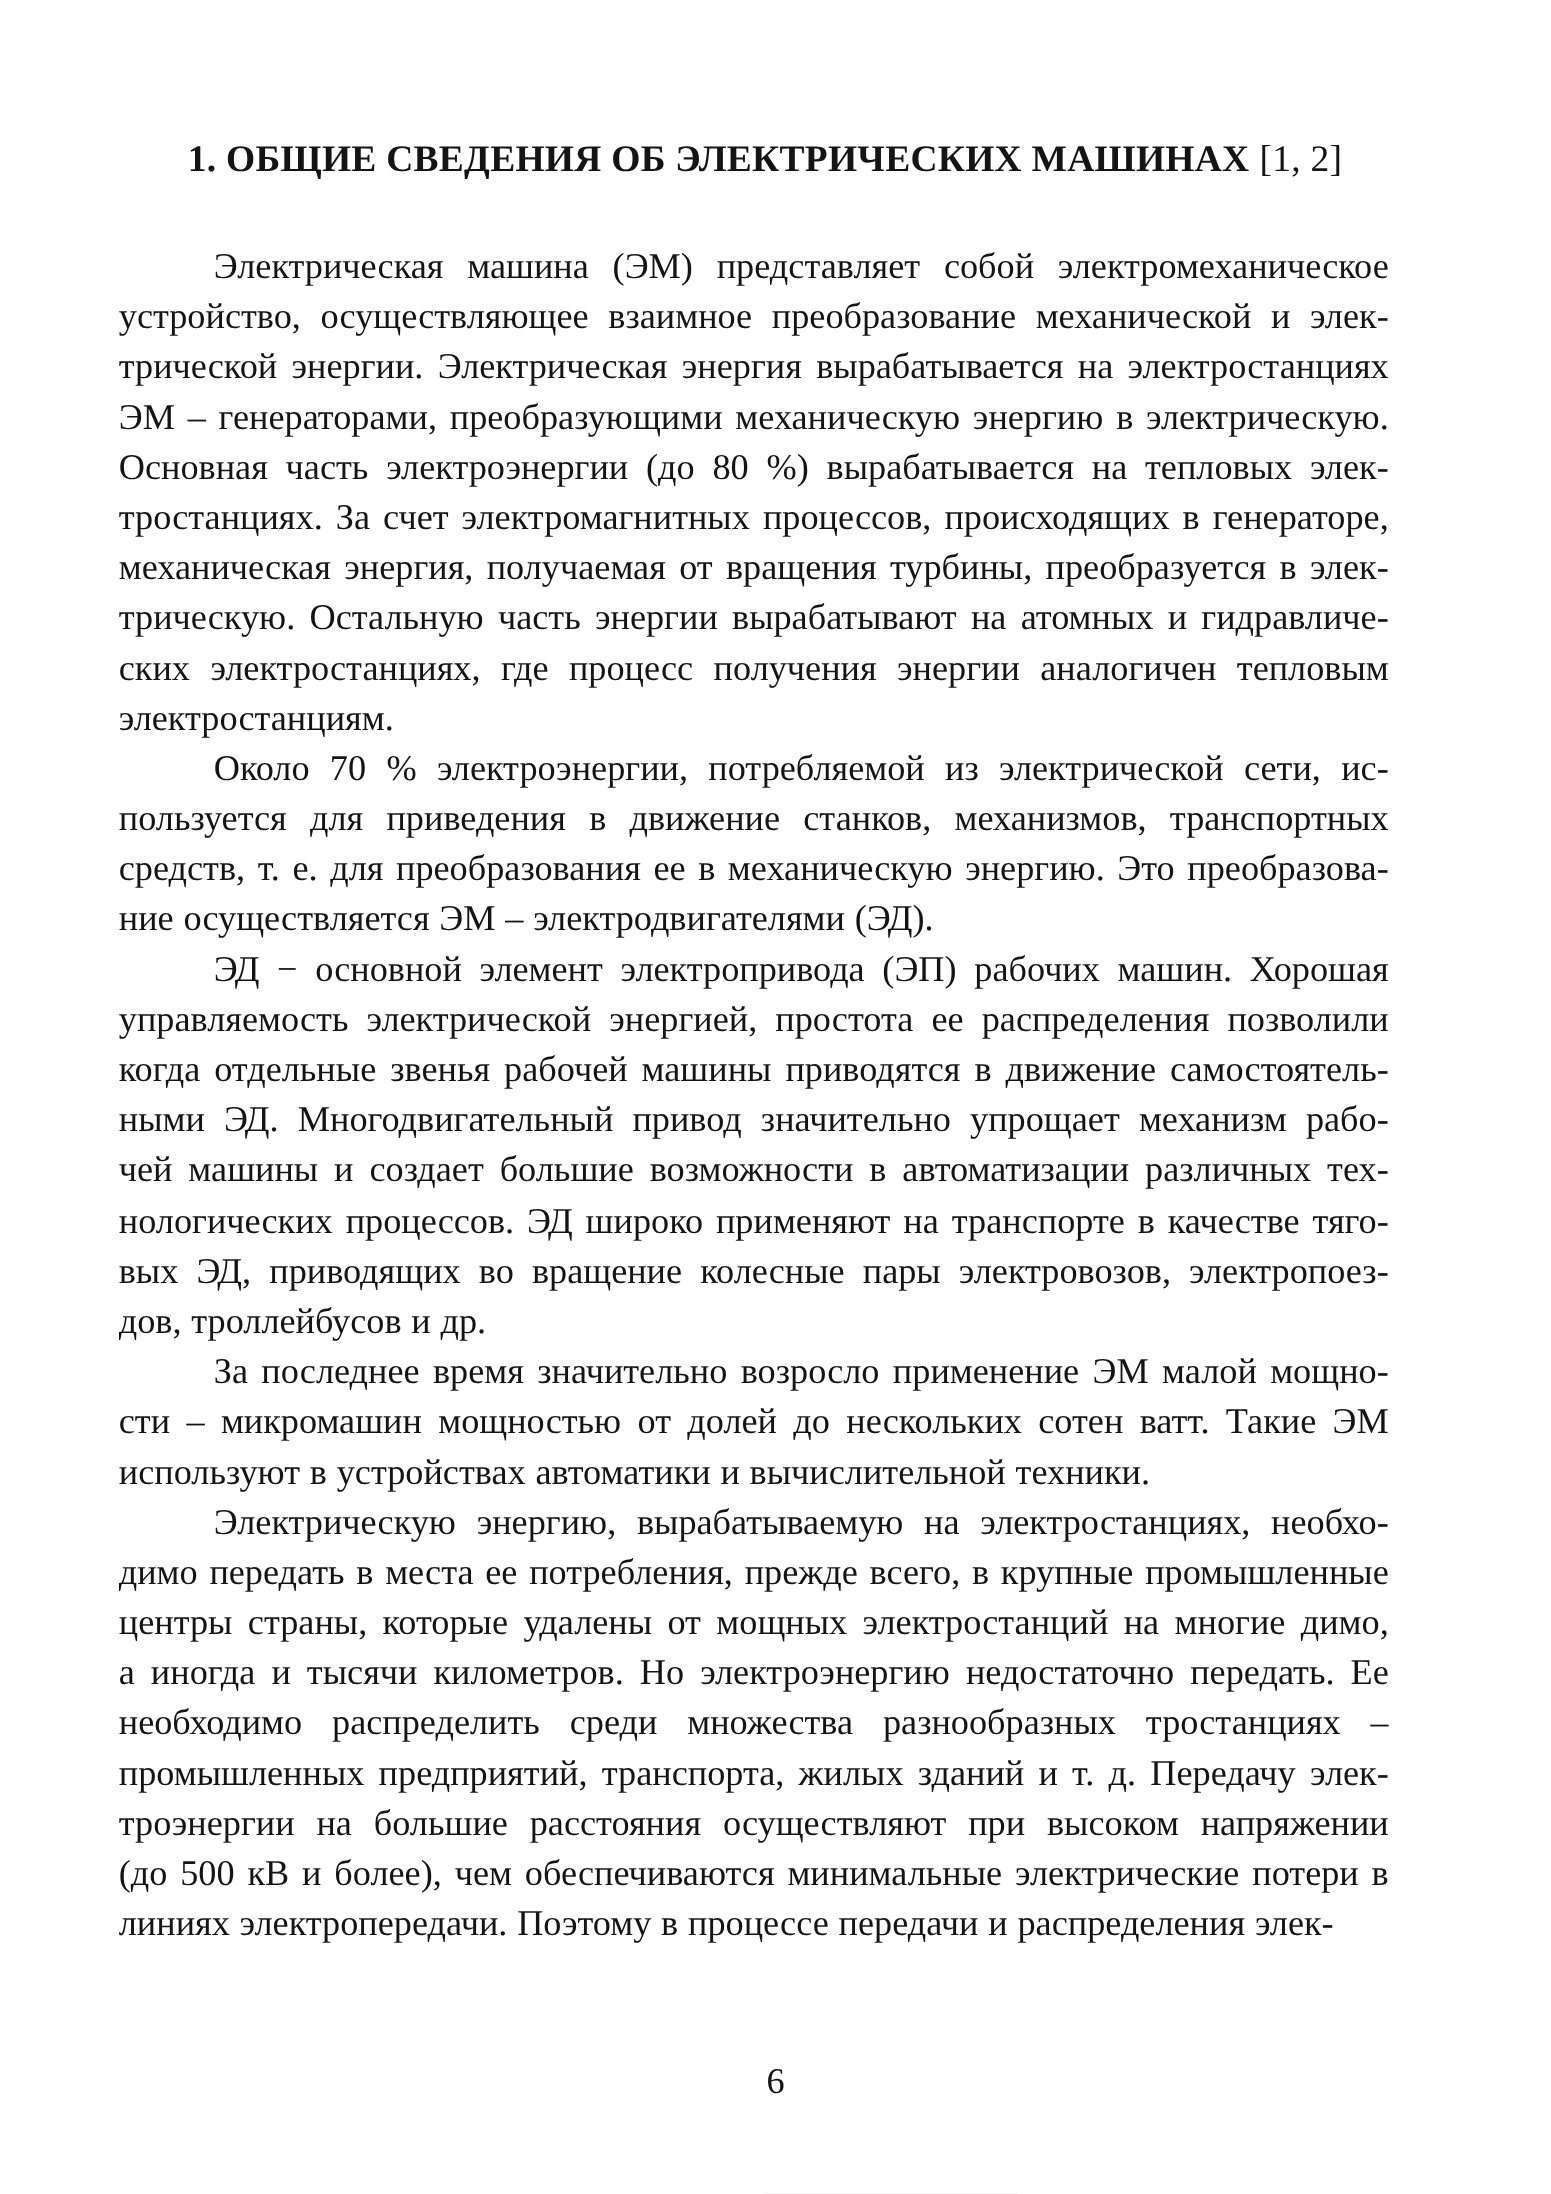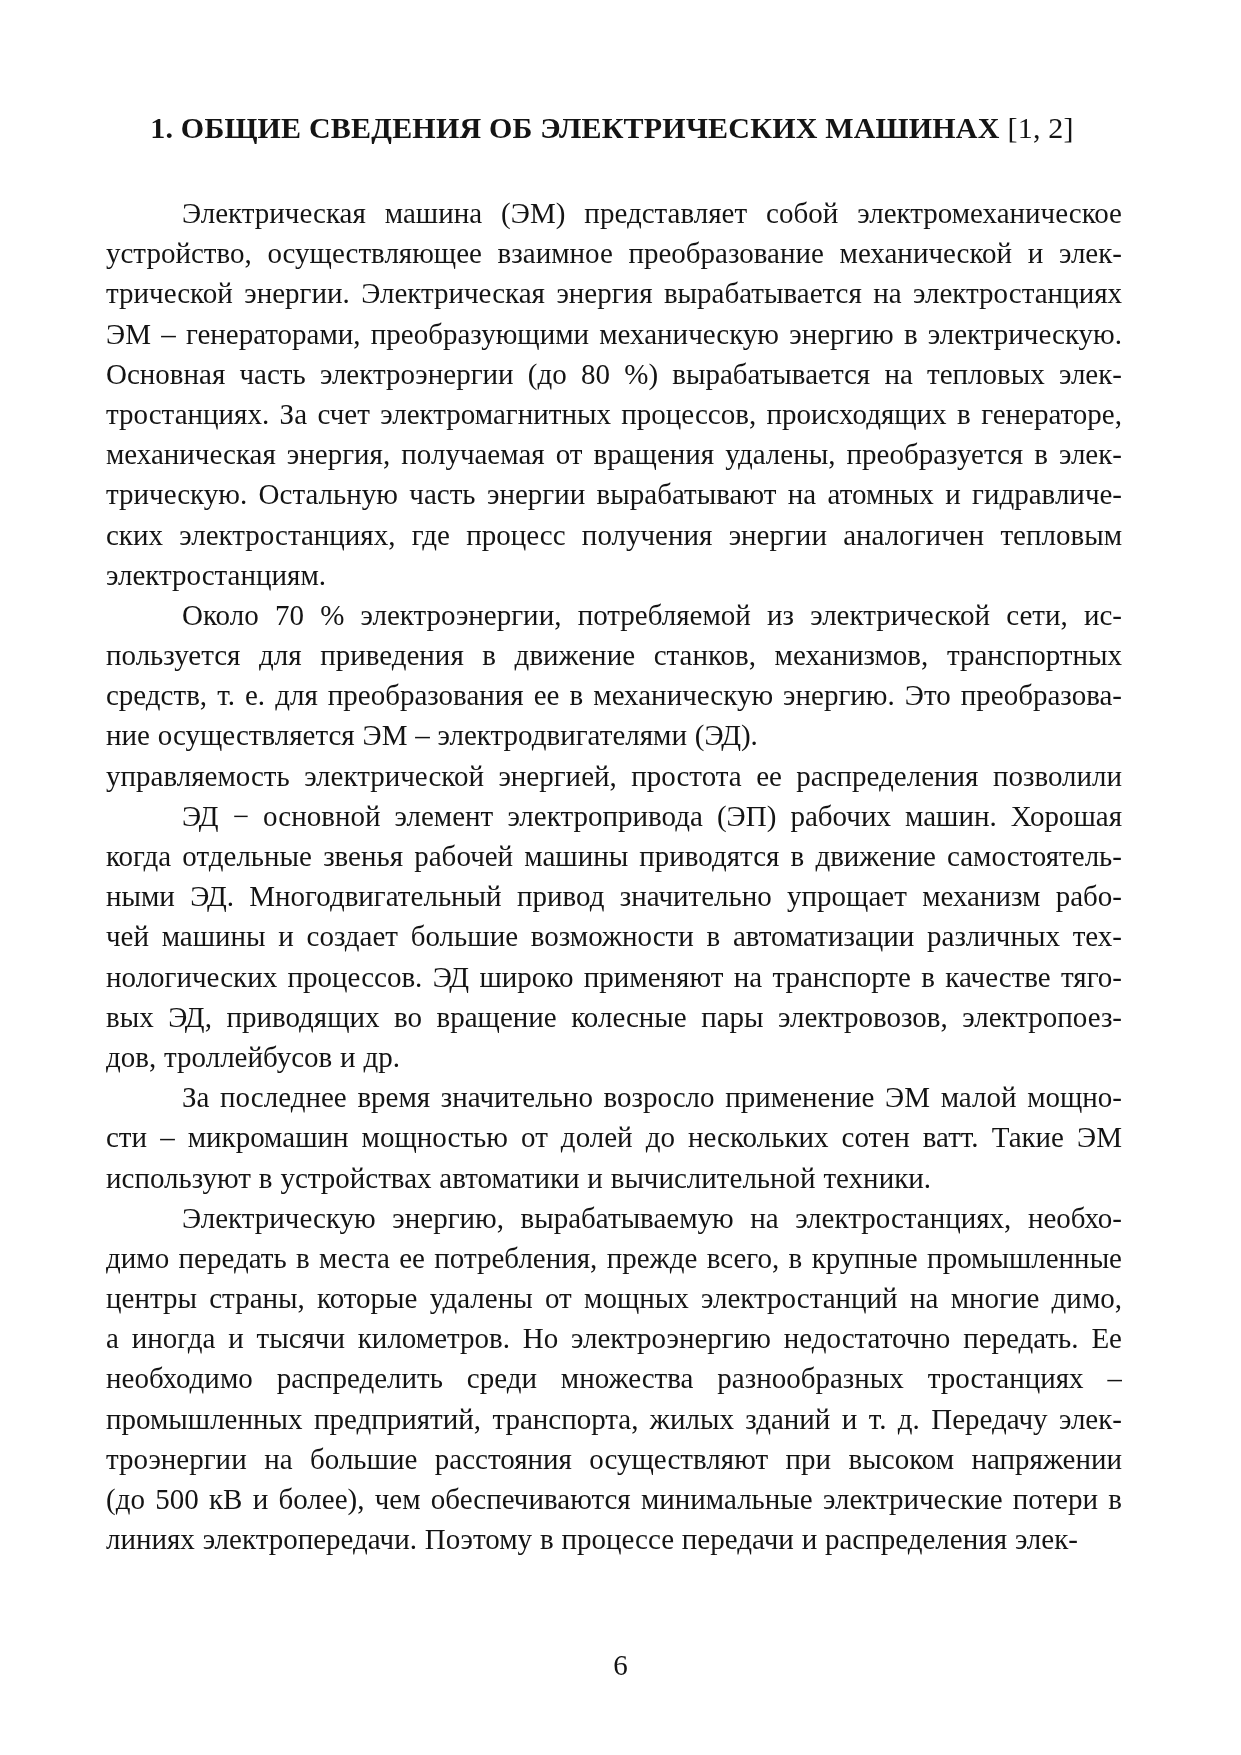--- a/index.html
+++ b/index.html
@@ -30,21 +30,21 @@
     letter-spacing: 0.2px;
     white-space: nowrap;
   }
   .title .title-cite {
     font-weight: normal;
     margin-left: 8px;
   }
   .body-text {
     position: absolute;
     top: 193px;
-    left: 106px;
+    left: 95px;
     width: 1016px;
     font-size: 29px;
   }
   .para {
     margin: 0;
     padding: 0;
   }
   .line {
     height: 40.2px;
     line-height: 40.2px;
@@ -77,34 +77,34 @@
   <h1 class="title"><span class="title-main">1. ОБЩИЕ СВЕДЕНИЯ ОБ ЭЛЕКТРИЧЕСКИХ МАШИНАХ</span><span class="title-cite">[1, 2]</span></h1>
 
   <div class="body-text" id="body-text">
       <div class="para">
         <div class="line first">Электрическая машина (ЭМ) представляет собой электромеханическое</div>
         <div class="line">устройство, осуществляющее взаимное преобразование механической и элек-</div>
         <div class="line">трической энергии. Электрическая энергия вырабатывается на электростанциях</div>
         <div class="line">ЭМ – генераторами, преобразующими механическую энергию в электрическую.</div>
         <div class="line">Основная часть электроэнергии (до 80 %) вырабатывается на тепловых элек-</div>
         <div class="line">тростанциях. За счет электромагнитных процессов, происходящих в генераторе,</div>
-        <div class="line">механическая энергия, получаемая от вращения удалены, преобразуется в элек-</div>
+        <div class="line">механическая энергия, получаемая от вращения турбины, преобразуется в элек-</div>
         <div class="line">трическую. Остальную часть энергии вырабатывают на атомных и гидравличе-</div>
         <div class="line">ских электростанциях, где процесс получения энергии аналогичен тепловым</div>
         <div class="line last">электростанциям.</div>
       </div>
       <div class="para">
         <div class="line first">Около 70 % электроэнергии, потребляемой из электрической сети, ис-</div>
         <div class="line">пользуется для приведения в движение станков, механизмов, транспортных</div>
         <div class="line">средств, т. е. для преобразования ее в механическую энергию. Это преобразова-</div>
         <div class="line last">ние осуществляется ЭМ – электродвигателями (ЭД).</div>
       </div>
       <div class="para">
+        <div class="line first">ЭД − основной элемент электропривода (ЭП) рабочих машин. Хорошая</div>
         <div class="line">управляемость электрической энергией, простота ее распределения позволили</div>
-        <div class="line first">ЭД − основной элемент электропривода (ЭП) рабочих машин. Хорошая</div>
         <div class="line">когда отдельные звенья рабочей машины приводятся в движение самостоятель-</div>
         <div class="line">ными ЭД. Многодвигательный привод значительно упрощает механизм рабо-</div>
         <div class="line">чей машины и создает большие возможности в автоматизации различных тех-</div>
         <div class="line">нологических процессов. ЭД широко применяют на транспорте в качестве тяго-</div>
         <div class="line">вых ЭД, приводящих во вращение колесные пары электровозов, электропоез-</div>
         <div class="line last">дов, троллейбусов и др.</div>
       </div>
       <div class="para">
         <div class="line first">За последнее время значительно возросло применение ЭМ малой мощно-</div>
         <div class="line">сти – микромашин мощностью от долей до нескольких сотен ватт. Такие ЭМ</div>

